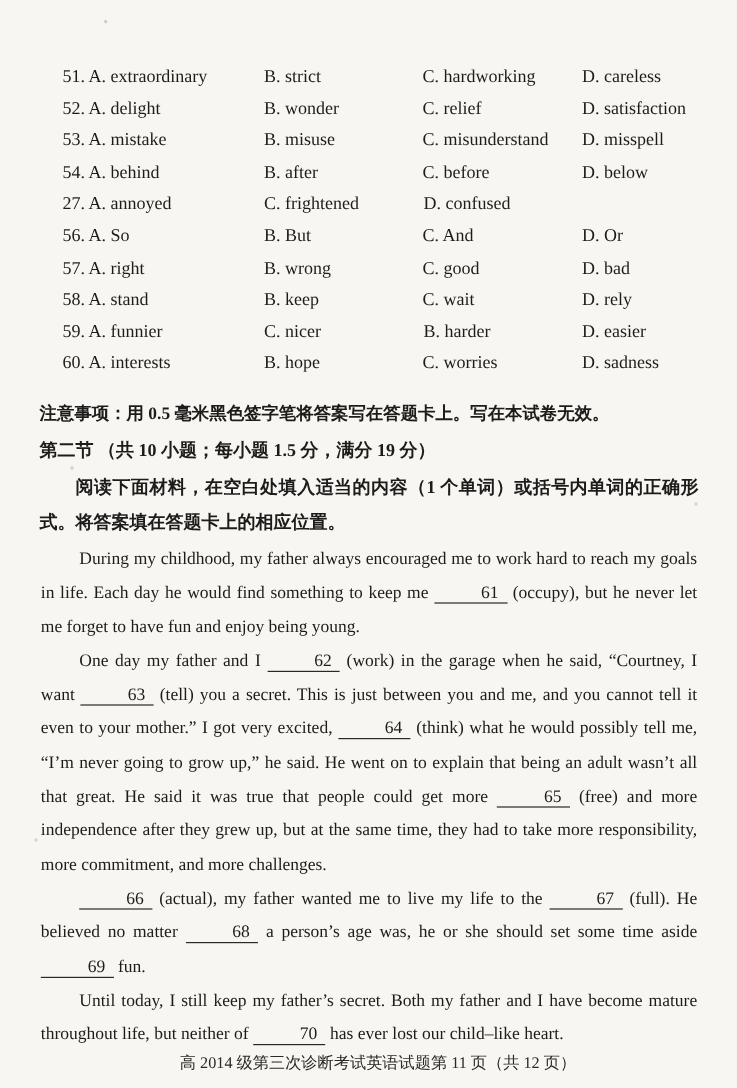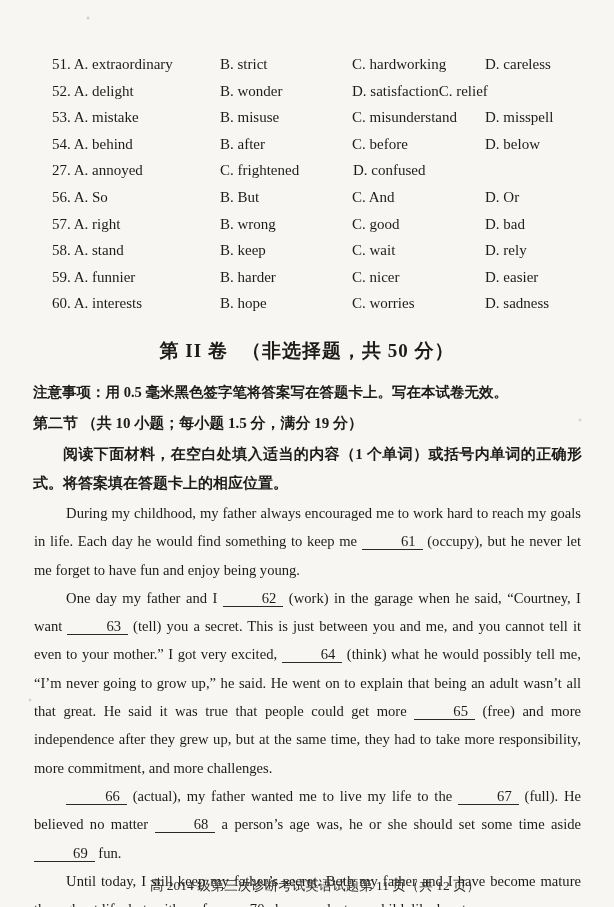--- a/index.html
+++ b/index.html
@@ -96,22 +96,22 @@
   <div class="options">
       <div class="opt-row">
         <div class="opt-cell c0">51. A. extraordinary</div>
         <div class="opt-cell c1">B. strict</div>
         <div class="opt-cell c2">C. hardworking</div>
         <div class="opt-cell c3">D. careless</div>
       </div>
       <div class="opt-row">
         <div class="opt-cell c0">52. A. delight</div>
         <div class="opt-cell c1">B. wonder</div>
+        <div class="opt-cell c2">C. relief</div>
         <div class="opt-cell c3">D. satisfaction</div>
-        <div class="opt-cell c2">C. relief</div>
       </div>
       <div class="opt-row">
         <div class="opt-cell c0">53. A. mistake</div>
         <div class="opt-cell c1">B. misuse</div>
         <div class="opt-cell c2">C. misunderstand</div>
         <div class="opt-cell c3">D. misspell</div>
       </div>
       <div class="opt-row">
         <div class="opt-cell c0">54. A. behind</div>
         <div class="opt-cell c1">B. after</div>
@@ -136,35 +136,32 @@
         <div class="opt-cell c3">D. bad</div>
       </div>
       <div class="opt-row">
         <div class="opt-cell c0">58. A. stand</div>
         <div class="opt-cell c1">B. keep</div>
         <div class="opt-cell c2">C. wait</div>
         <div class="opt-cell c3">D. rely</div>
       </div>
       <div class="opt-row">
         <div class="opt-cell c0">59. A. funnier</div>
+        <div class="opt-cell c2">C. nicer</div>
         <div class="opt-cell c1">B. harder</div>
-        <div class="opt-cell c2">C. nicer</div>
         <div class="opt-cell c3">D. easier</div>
       </div>
       <div class="opt-row">
         <div class="opt-cell c0">60. A. interests</div>
         <div class="opt-cell c1">B. hope</div>
         <div class="opt-cell c2">C. worries</div>
         <div class="opt-cell c3">D. sadness</div>
       </div>
     </div>
 
-  <div class="part2-title">
-    <span>第 II 卷</span><span class="sub">（非选择题，共 50 分）</span>
-  </div>
 
   <div class="notice">注意事项：用 0.5 毫米黑色签字笔将答案写在答题卡上。写在本试卷无效。</div>
 
   <div class="section2">第二节 （共 10 小题；每小题 1.5 分，满分 19 分）</div>
 
   <div class="instructions">阅读下面材料，在空白处填入适当的内容（1 个单词）或括号内单词的正确形式。将答案填在答题卡上的相应位置。</div>
 
   <div class="passage">
       <p>During my childhood, my father always encouraged me to work hard to reach my goals in life. Each day he would find something to keep me <span class="blank">61</span> (occupy), but he never let me forget to have fun and enjoy being young.</p>
       <p>One day my father and I <span class="blank">62</span> (work) in the garage when he said, “Courtney, I want <span class="blank">63</span> (tell) you a secret. This is just between you and me, and you cannot tell it even to your mother.” I got very excited, <span class="blank">64</span> (think) what he would possibly tell me, “I’m never going to grow up,” he said. He went on to explain that being an adult wasn’t all that great. He said it was true that people could get more <span class="blank">65</span> (free) and more independence after they grew up, but at the same time, they had to take more responsibility, more commitment, and more challenges.</p>

